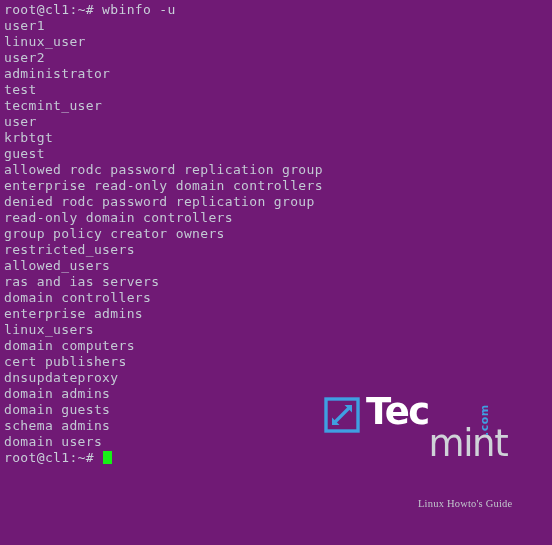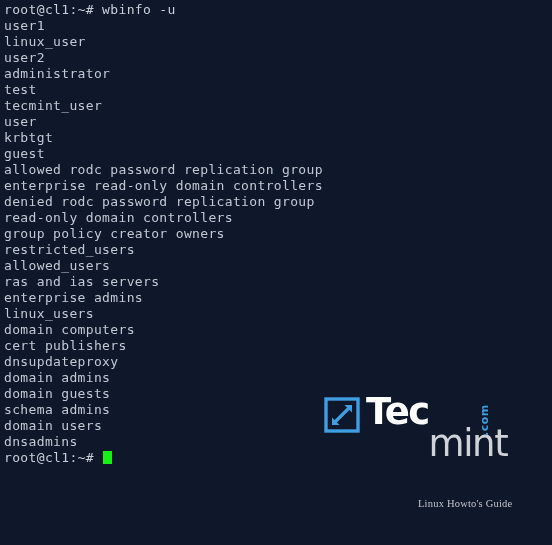--- a/index.html
+++ b/index.html
@@ -10,21 +10,21 @@
   body {
     width: 552px;
     height: 545px;
     overflow: hidden;
     font-family: "DejaVu Sans Mono", "Liberation Mono", monospace;
   }
   #terminal {
     position: relative;
     width: 552px;
     height: 545px;
-    background: #0f172a;
+    background: #701a75;
     box-sizing: border-box;
     padding: 2px 0 0 4px;
     overflow: hidden;
   }
   .term-line {
     font-family: "DejaVu Sans Mono", "Liberation Mono", monospace;
     font-size: 13px;
     line-height: 16px;
     height: 16px;
     color: #c3c9d4;
@@ -132,30 +132,30 @@
       <div class="term-line">krbtgt</div>
       <div class="term-line">guest</div>
       <div class="term-line">allowed rodc password replication group</div>
       <div class="term-line">enterprise read-only domain controllers</div>
       <div class="term-line">denied rodc password replication group</div>
       <div class="term-line">read-only domain controllers</div>
       <div class="term-line">group policy creator owners</div>
       <div class="term-line">restricted_users</div>
       <div class="term-line">allowed_users</div>
       <div class="term-line">ras and ias servers</div>
+      <div class="term-line">domain controllers</div>
       <div class="term-line">enterprise admins</div>
       <div class="term-line">linux_users</div>
       <div class="term-line">domain computers</div>
       <div class="term-line">cert publishers</div>
       <div class="term-line">dnsupdateproxy</div>
       <div class="term-line">domain admins</div>
       <div class="term-line">domain guests</div>
       <div class="term-line">schema admins</div>
       <div class="term-line">domain users</div>
-      <div class="term-line">dnsadmins</div>
     </div>
 
   <div class="term-line prompt-line"><span>root@cl1:~# </span><span class="cursor-block"></span></div>
 
   <div id="watermark">
     <div id="logo-mark">
       <svg width="36" height="36" viewBox="0 0 36 36" aria-hidden="true">
         <rect x="2" y="2" width="32" height="32" fill="none" stroke="#3f9fe2" stroke-width="3.4"></rect>
         <line x1="10.5" y1="25.5" x2="25.5" y2="10.5" stroke="#3f9fe2" stroke-width="3.2"></line>
         <polygon points="8,28 8,20.5 15.5,28" fill="#3f9fe2"></polygon>

